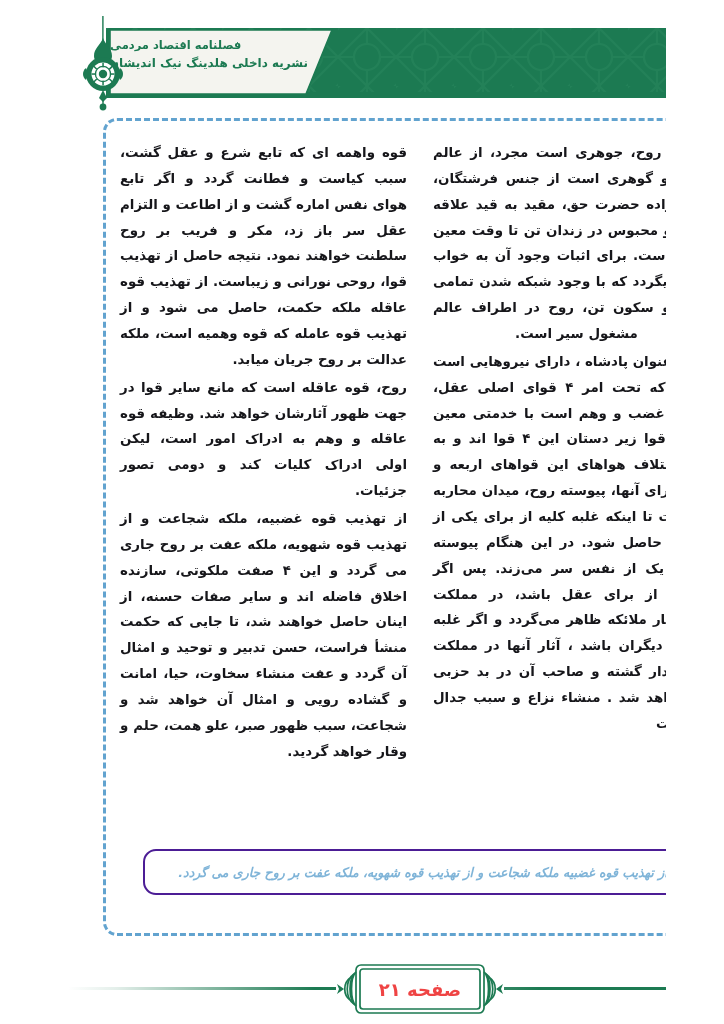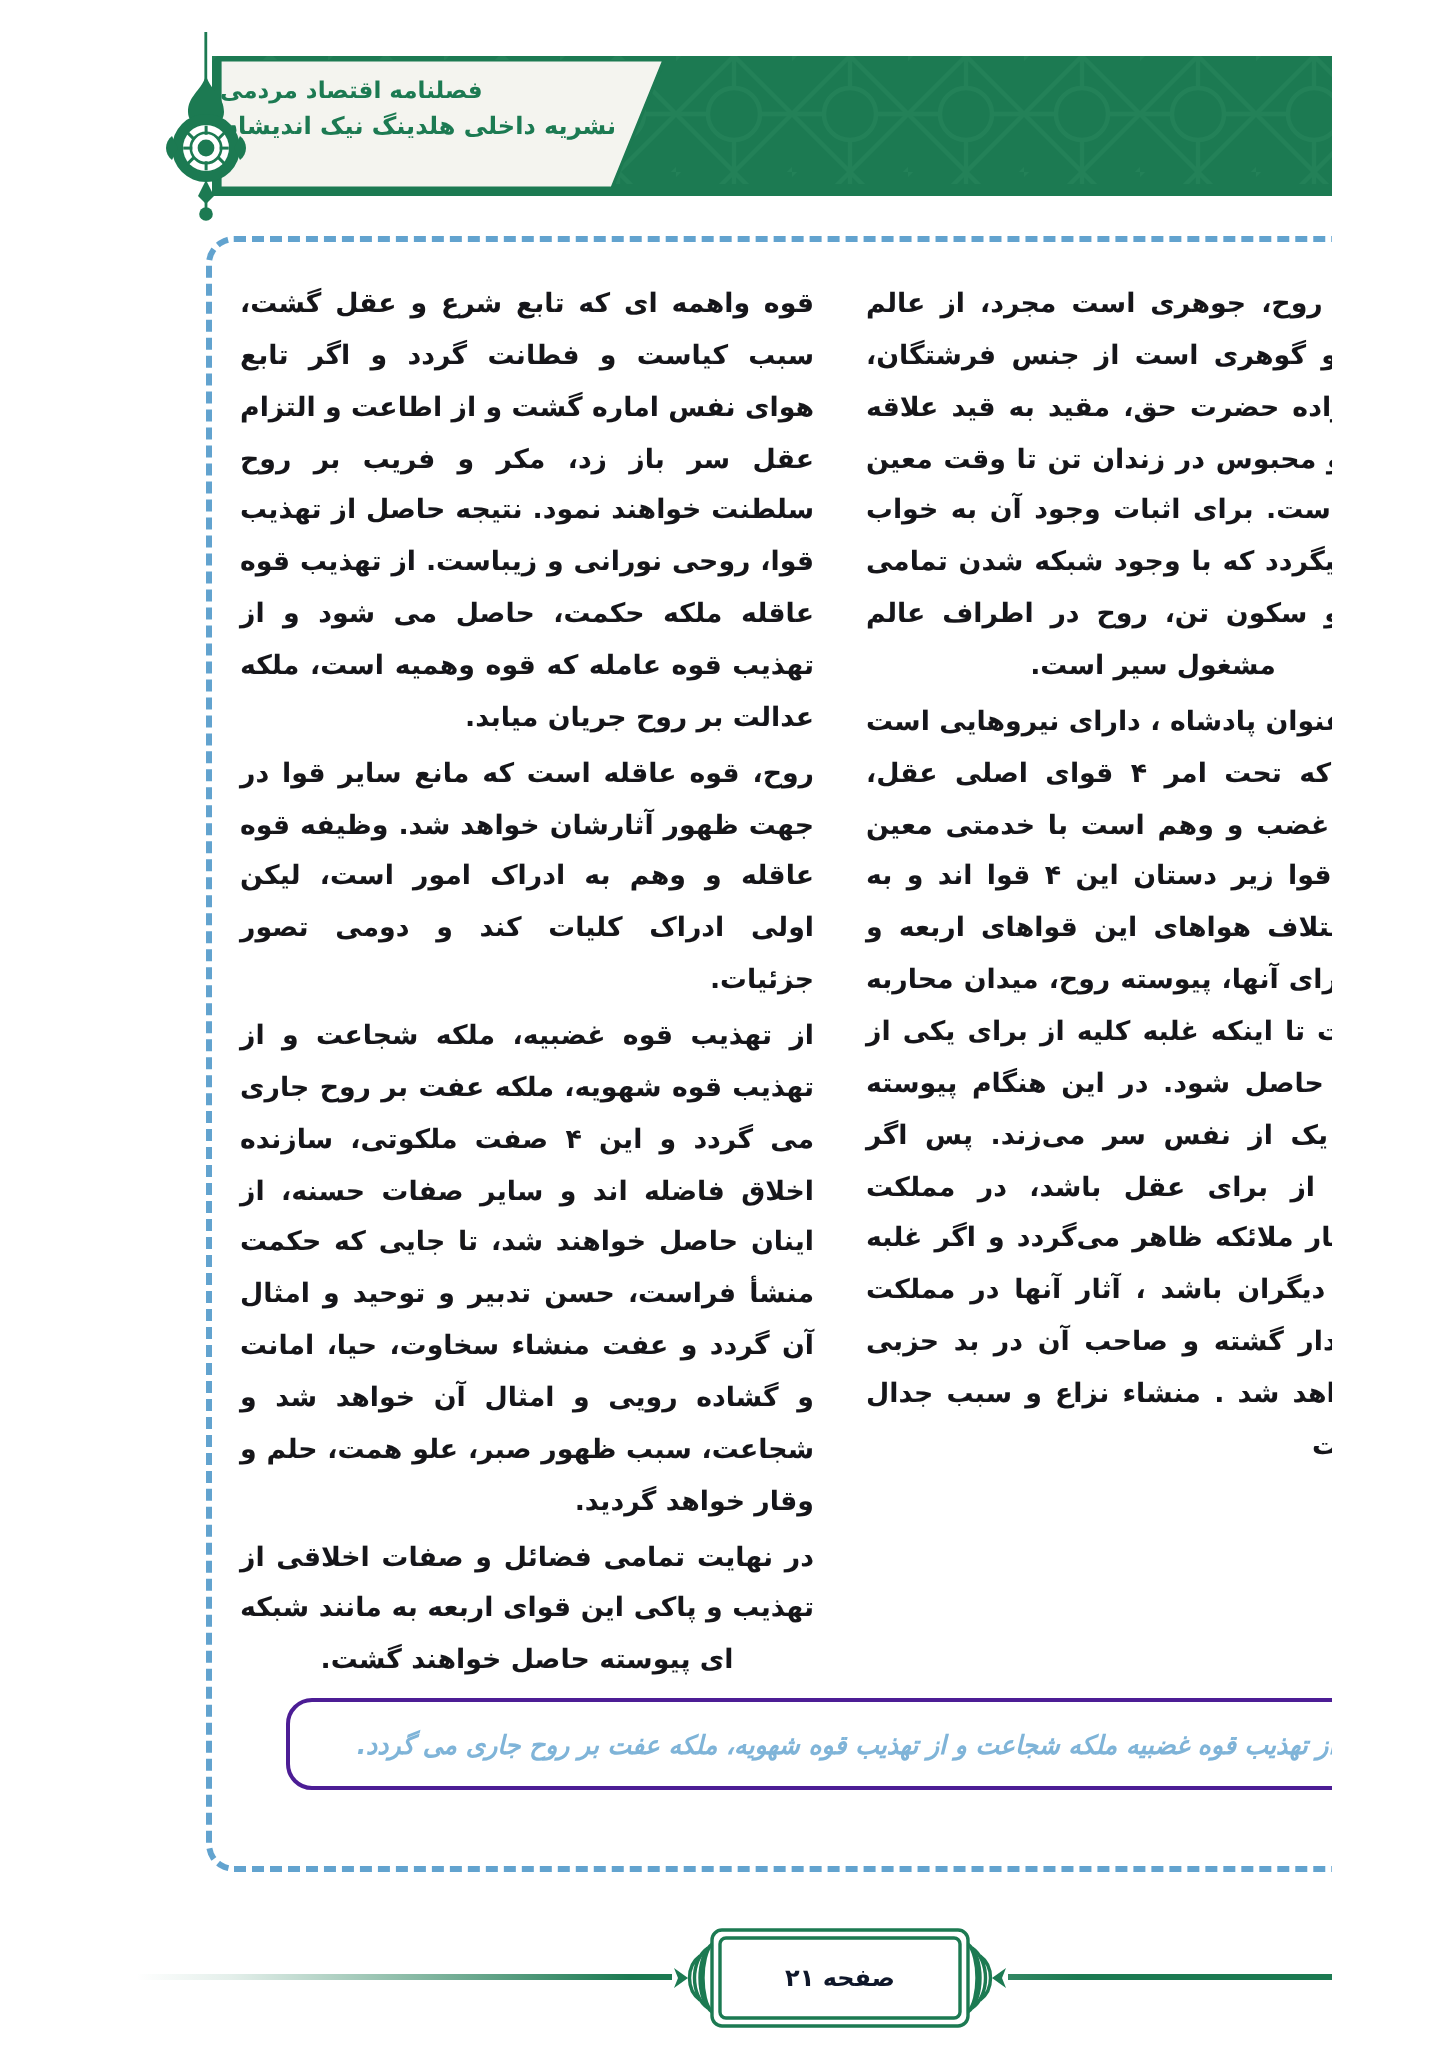--- a/index.html
+++ b/index.html
@@ -202,23 +202,23 @@
   .footer-cartouche svg { display: block; }
   .footer-page-label {
     position: absolute;
     top: 0;
     left: 272px;
     width: 180px;
     height: 54px;
     display: flex;
     align-items: center;
     justify-content: center;
-    font-size: 12px;
-    font-weight: bold;
-    color: #0f172a;
+    font-size: 18px;
+    font-weight: bold;
+    color: #ef4444;
     direction: rtl;
     letter-spacing: 0.5px;
   }
 </style>
 </head>
 <body>
 
 <div class="page">
 
   <div class="masthead">
@@ -289,21 +289,20 @@
 
     <div class="column">
       <p class="last-center">نفس یا روح، جوهری است مجرد، از عالم ملکوت و گوهری است از جنس فرشتگان، که به اراده حضرت حق، مقید به قید علاقه بر بدن و محبوس در زندان تن تا وقت معین گردیده است. برای اثبات وجود آن به خواب اشاره میگردد که با وجود شبکه شدن تمامی حواس و سکون تن، روح در اطراف عالم مشغول سیر است.</p>
       <p>روح به عنوان پادشاه ، دارای نیروهایی است بیشمار که تحت امر ۴ قوای اصلی عقل، شهوت، غضب و وهم است با خدمتی معین و سایر قوا زیر دستان این ۴ قوا اند و به سبب اختلاف هواهای این قواهای اربعه و تفاوت آرای آنها، پیوسته روح، میدان محاربه آنها است تا اینکه غلبه کلیه از برای یکی از این قوا حاصل شود. در این هنگام پیوسته آثار آن یک از نفس سر می‌زند. پس اگر سلطنت از برای عقل باشد، در مملکت نفس، آثار ملائکه ظاهر می‌گردد و اگر غلبه از برای دیگران باشد ، آثار آنها در مملکت روح پدیدار گشته و صاحب آن در بد حزبی وارد خواهد شد . منشاء نزاع و سبب جدال در مملکت</p>
     </div>
 
     <div class="column">
       <p>قوه واهمه ای که تابع شرع و عقل گشت، سبب کیاست و فطانت گردد و اگر تابع هوای نفس اماره گشت و از اطاعت و التزام عقل سر باز زد، مکر و فریب بر روح سلطنت خواهند نمود. نتیجه حاصل از تهذیب قوا، روحی نورانی و زیباست. از تهذیب قوه عاقله ملکه حکمت، حاصل می شود و از تهذیب قوه عامله که قوه وهمیه است، ملکه عدالت بر روح جریان میابد.</p>
       <p>روح، قوه عاقله است که مانع سایر قوا در جهت ظهور آثارشان خواهد شد. وظیفه قوه عاقله و وهم به ادراک امور است، لیکن اولی ادراک کلیات کند و دومی تصور جزئیات.</p>
       <p>از تهذیب قوه غضبیه، ملکه شجاعت و از تهذیب قوه شهویه، ملکه عفت بر روح جاری می گردد و این ۴ صفت ملکوتی، سازنده اخلاق فاضله اند و سایر صفات حسنه، از اینان حاصل خواهند شد، تا جایی که حکمت منشأ فراست، حسن تدبیر و توحید و امثال آن گردد و عفت منشاء سخاوت، حیا، امانت و گشاده رویی و امثال آن خواهد شد و شجاعت، سبب ظهور صبر، علو همت، حلم و وقار خواهد گردید.</p>
-      <p class="last-center">در نهایت تمامی فضائل و صفات اخلاقی از تهذیب و پاکی این قوای اربعه به مانند شبکه ای پیوسته حاصل خواهند گشت.</p>
     </div>
 
   </div>
 
   <div class="pullquote">
     <span class="pullquote-text">از تهذیب قوه غضبیه ملکه شجاعت و از تهذیب قوه شهویه، ملکه عفت بر روح جاری می گردد.</span>
   </div>
 
   <div class="footer">
     <div class="footer-rule-left"></div>

